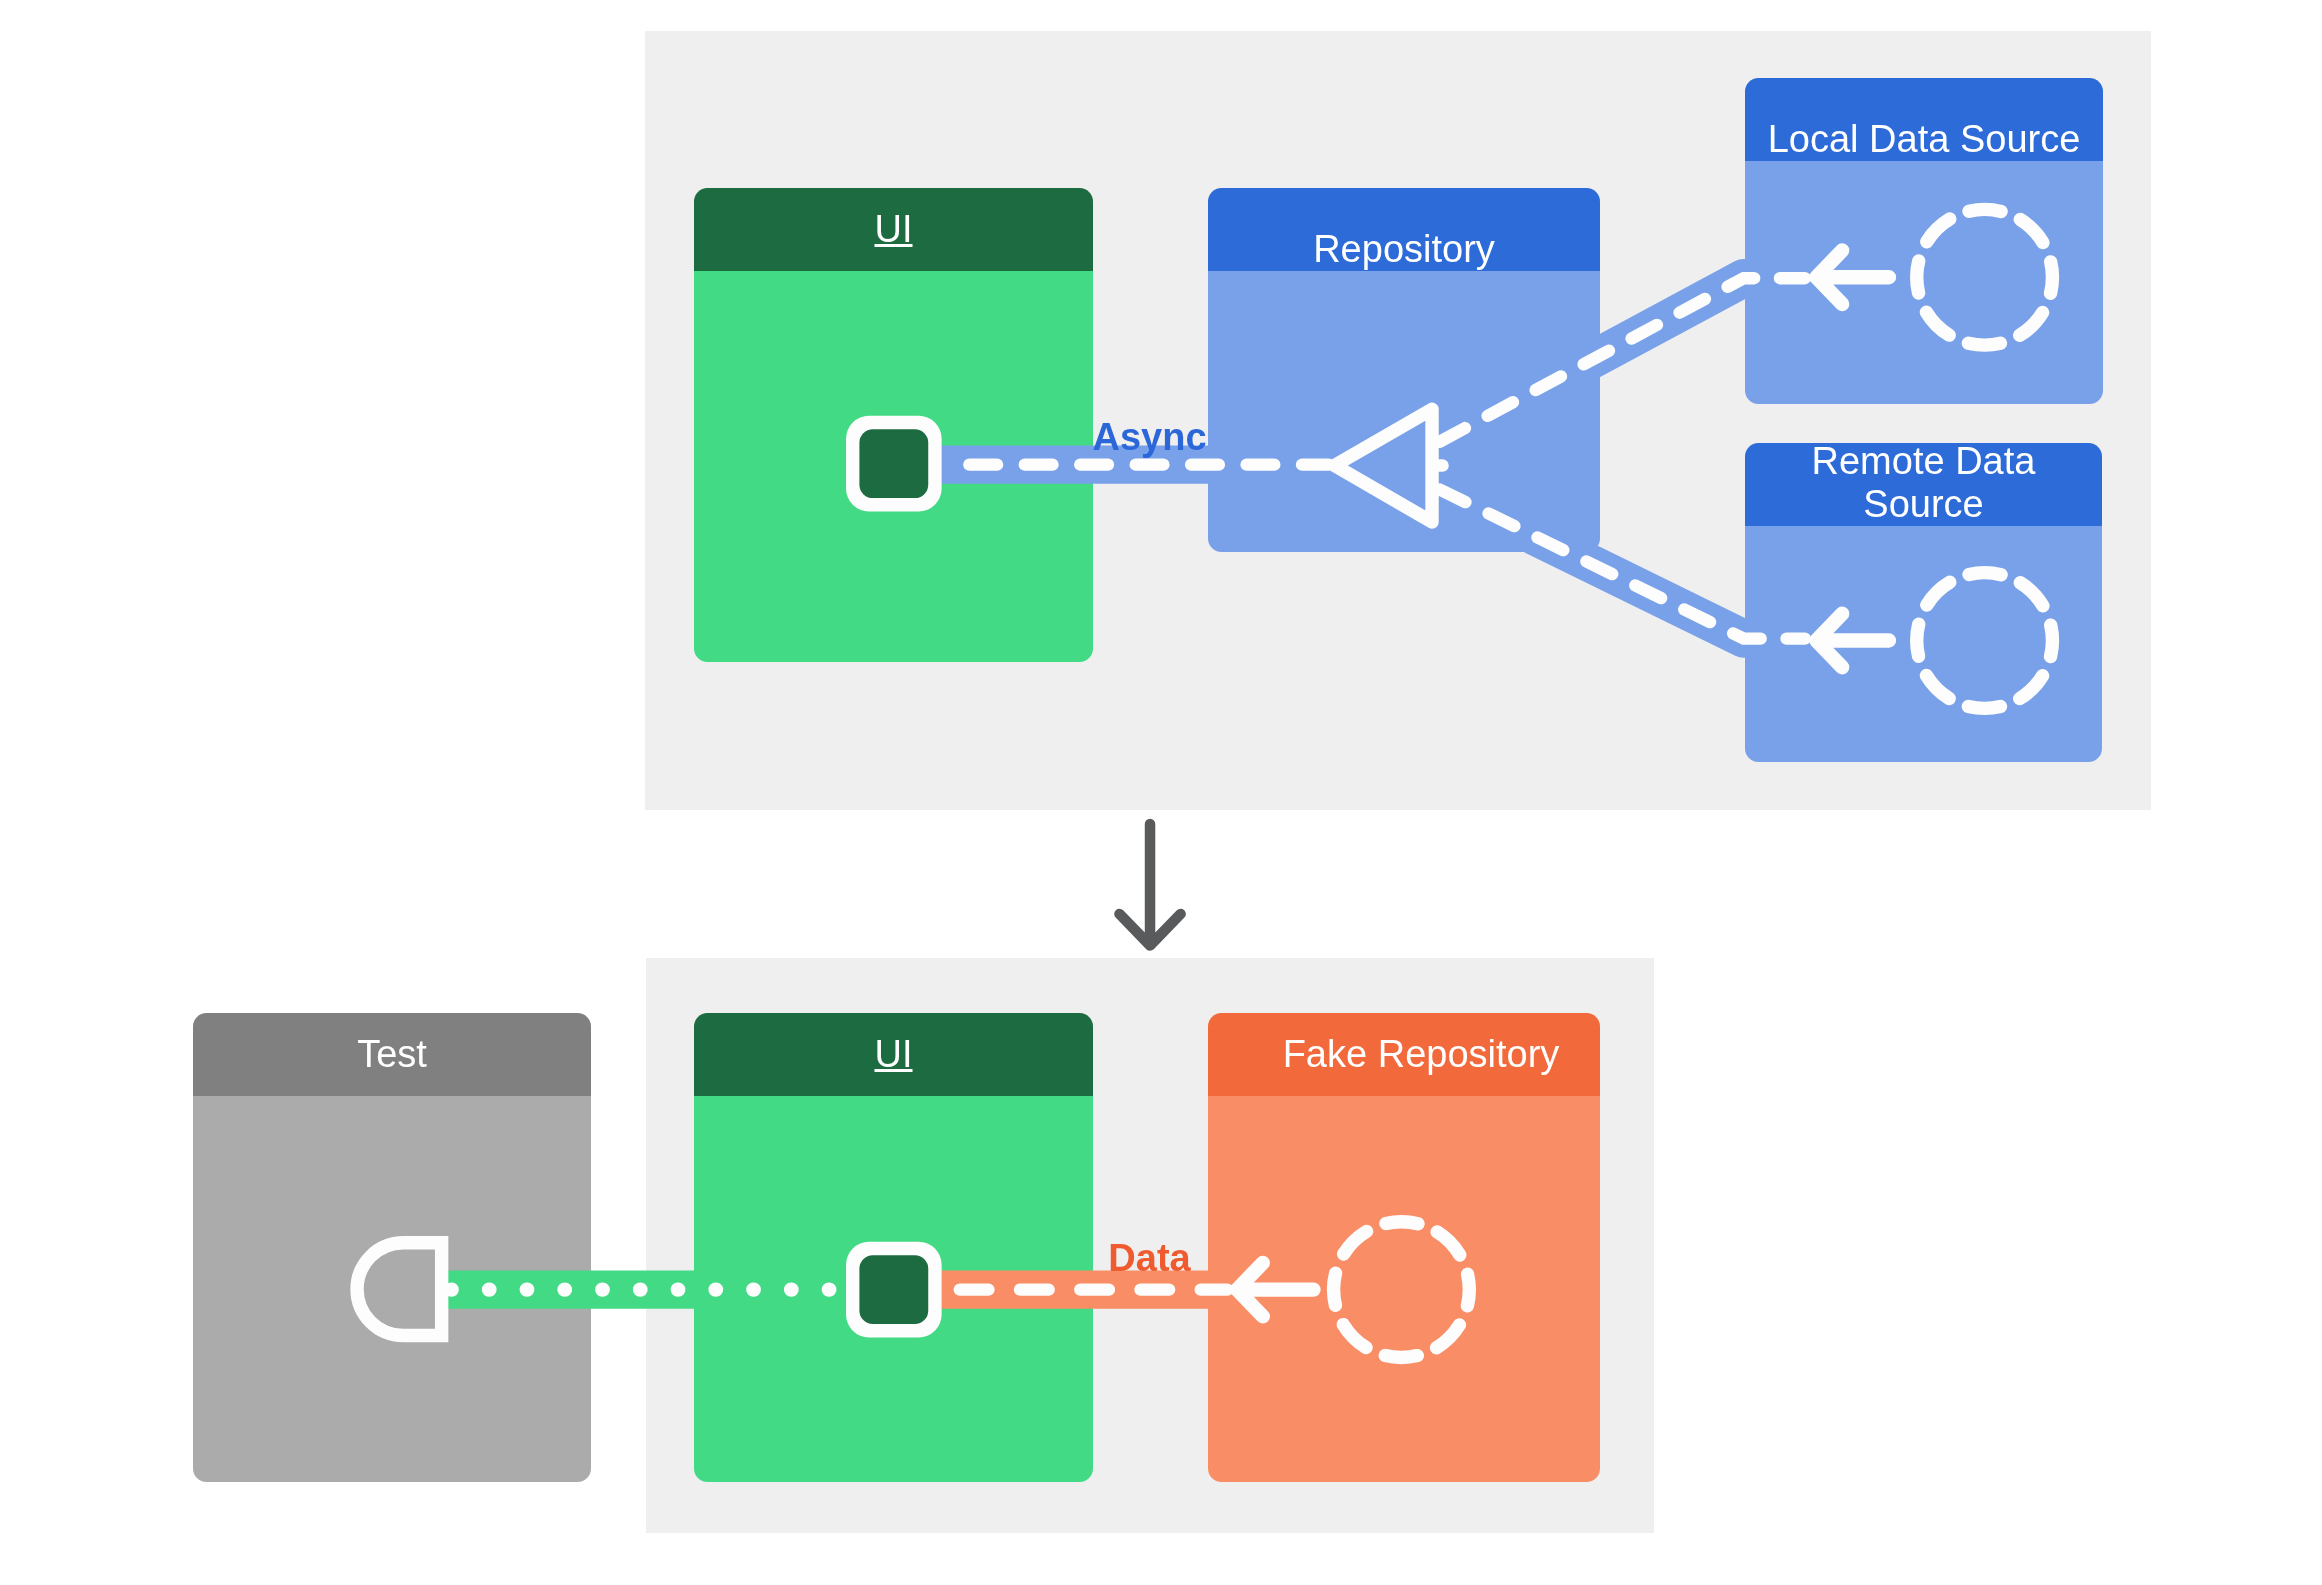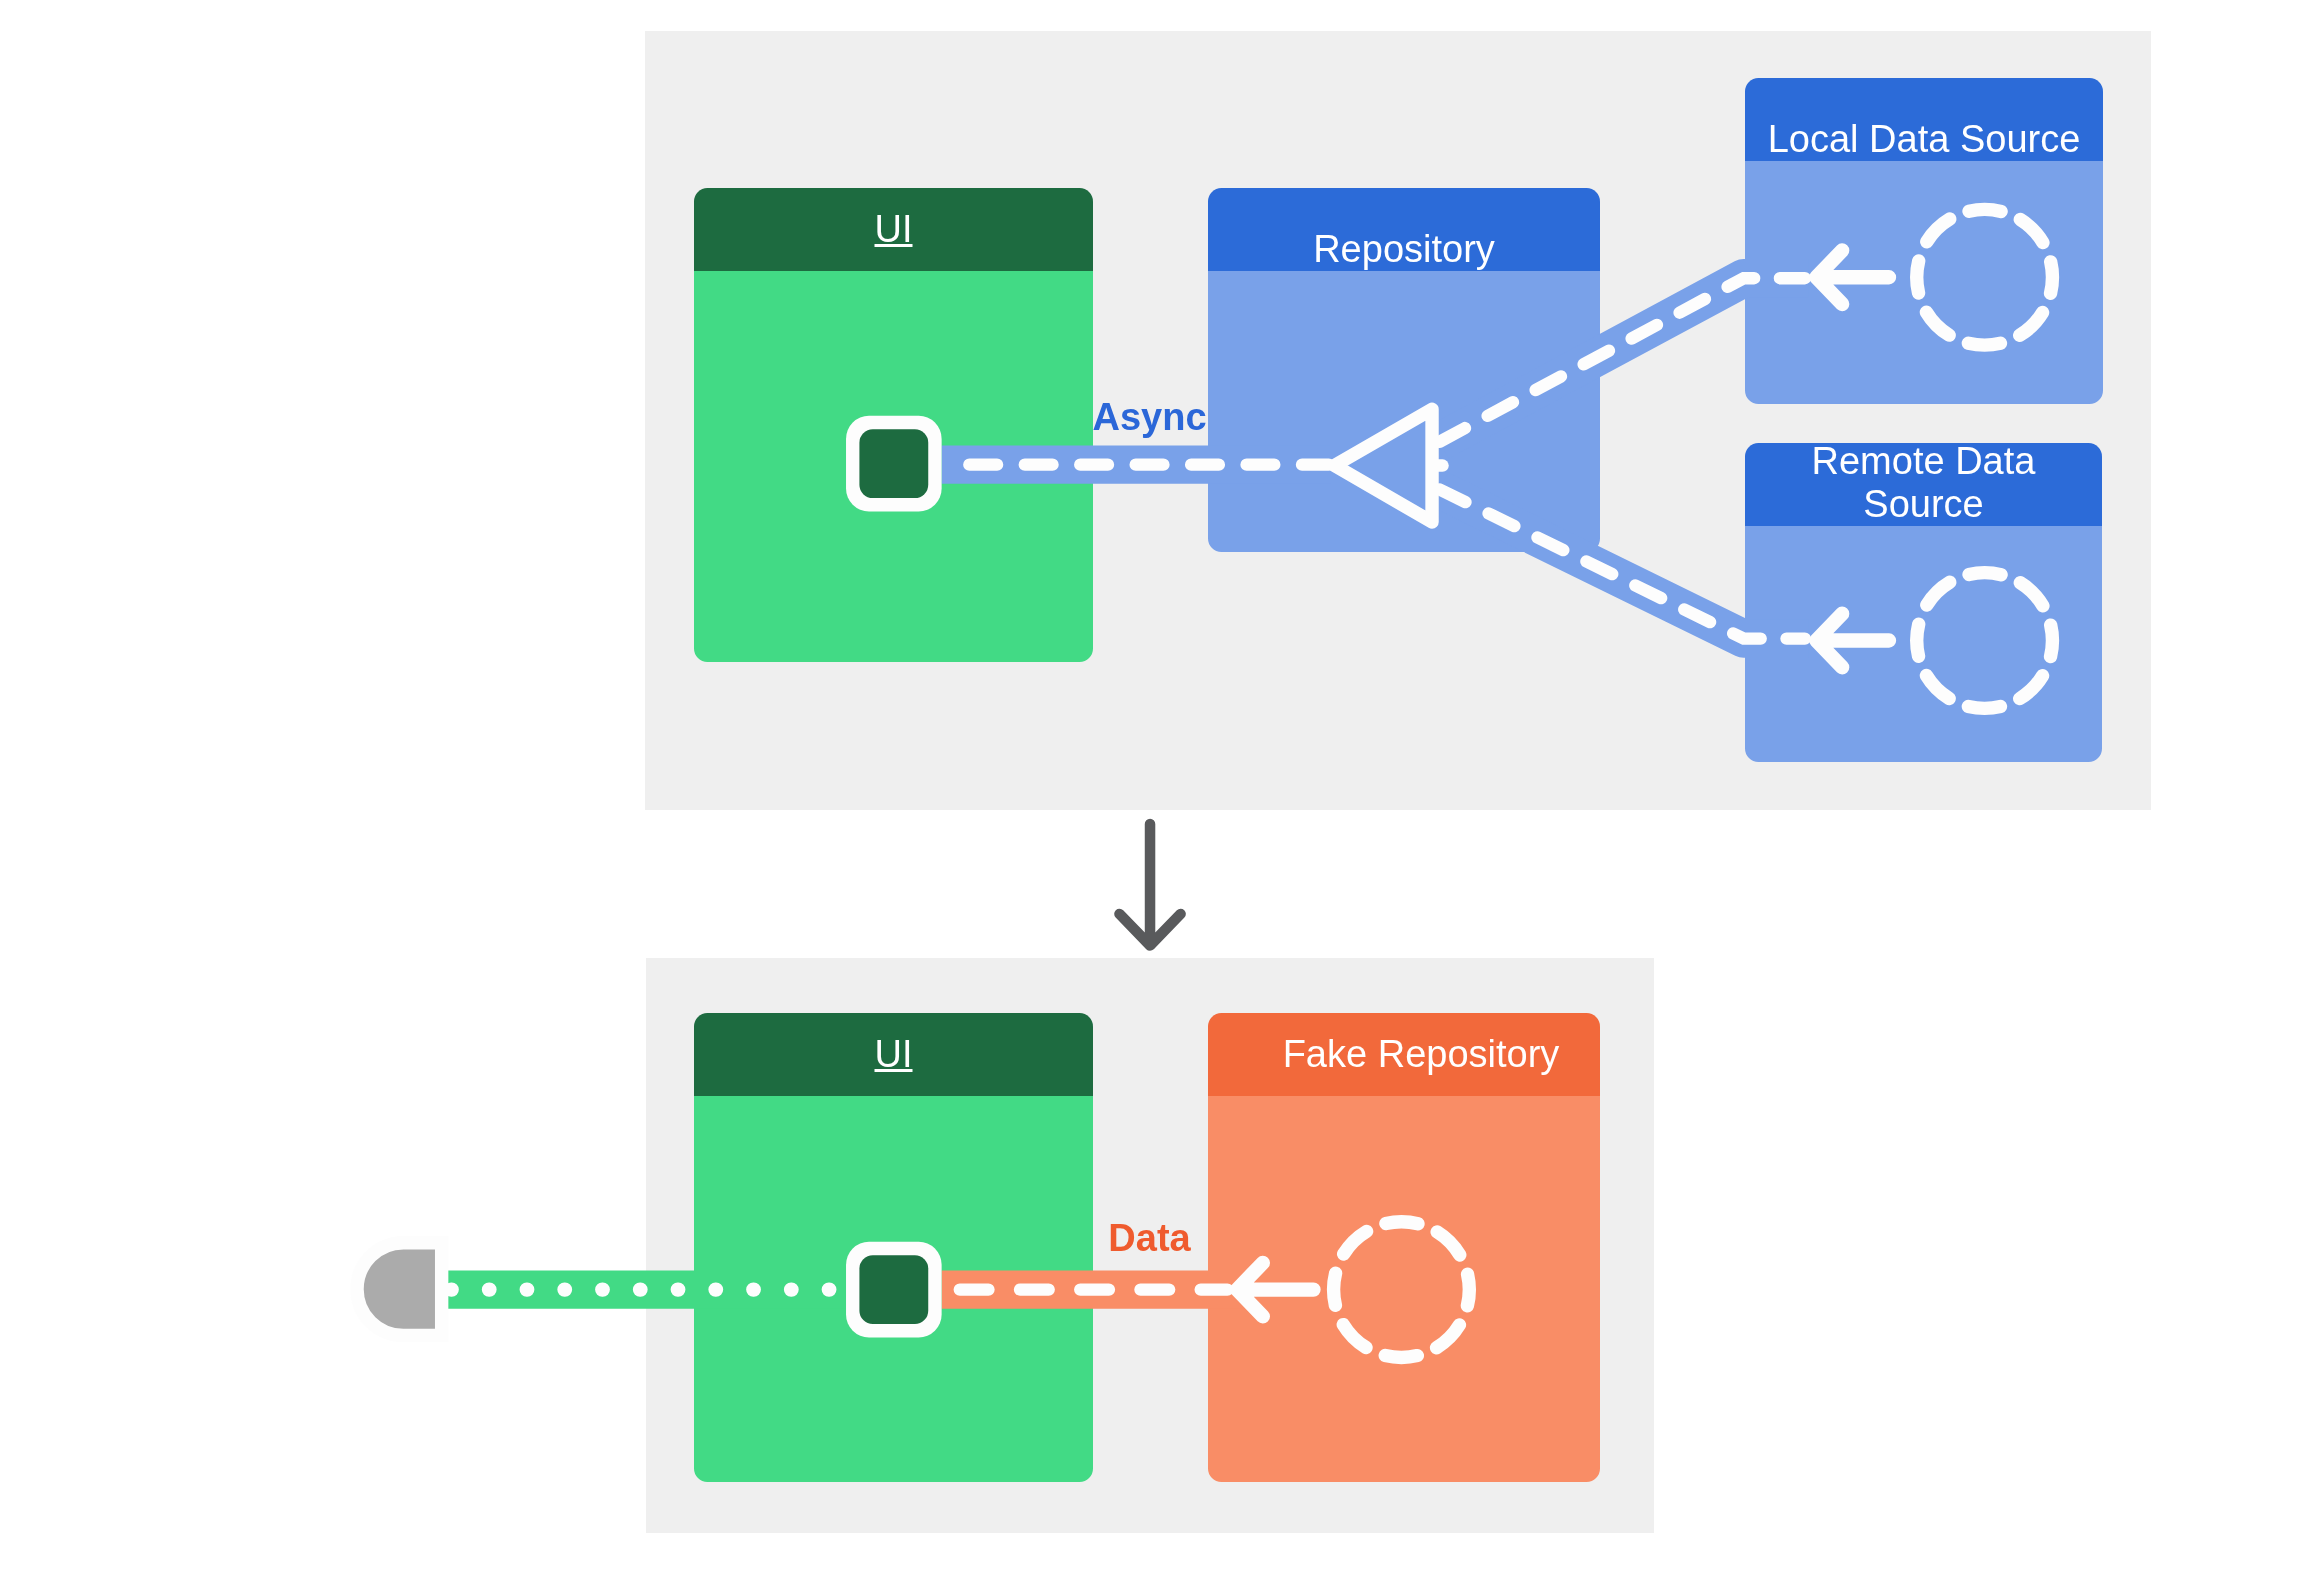--- a/index.html
+++ b/index.html
@@ -50,21 +50,21 @@
 
   .ui-header{background:var(--ui-header);text-decoration:underline;}     .ui-body{background:var(--ui-body);}
   .repo-header{background:var(--repository-header);align-items:flex-end;} .repo-body{background:var(--repository-body);}
   .test-header{background:var(--test-header);} .test-body{background:var(--test-body);}
   .fake-header{background:var(--fake-repository-header);padding-left:34px;} .fake-body{background:var(--fake-repository-body);}
 
   .overlay{position:absolute;left:0;top:0;width:2323px;height:1586px;pointer-events:none;}
 
   .flow-label{
     position:absolute;width:191px;text-align:center;
-    font-size:38px;font-weight:bold;line-height:42px;
+    font-size:38px;font-weight:bold;line-height:42px;margin-top:20px;
   }
   #label-async{left:1054px;top:396px;color:var(--async-label);}
   #label-sync{left:1054px;top:1217px;color:var(--sync-label);}
 </style>
 </head>
 <body>
 
 <div class="canvas">
 
   <div class="panel" id="panel-top"></div>
@@ -91,20 +91,26 @@
     <div class="box-body repo-body"></div>
   </div>
 
   <div class="box" id="box-remote">
     <div class="box-header repo-header">
       <span class="wrap">Remote Data Source</span>
     </div>
     <div class="box-body repo-body"></div>
   </div>
 
+  <div class="box" id="box-test">
+    <div class="box-header test-header">
+      <span>Test</span>
+    </div>
+    <div class="box-body test-body"></div>
+  </div>
 
   <div class="box" id="box-ui-bottom">
     <div class="box-header ui-header">
       <span>UI</span>
     </div>
     <div class="box-body ui-body"></div>
   </div>
 
   <div class="box" id="box-fake">
     <div class="box-header fake-header">

